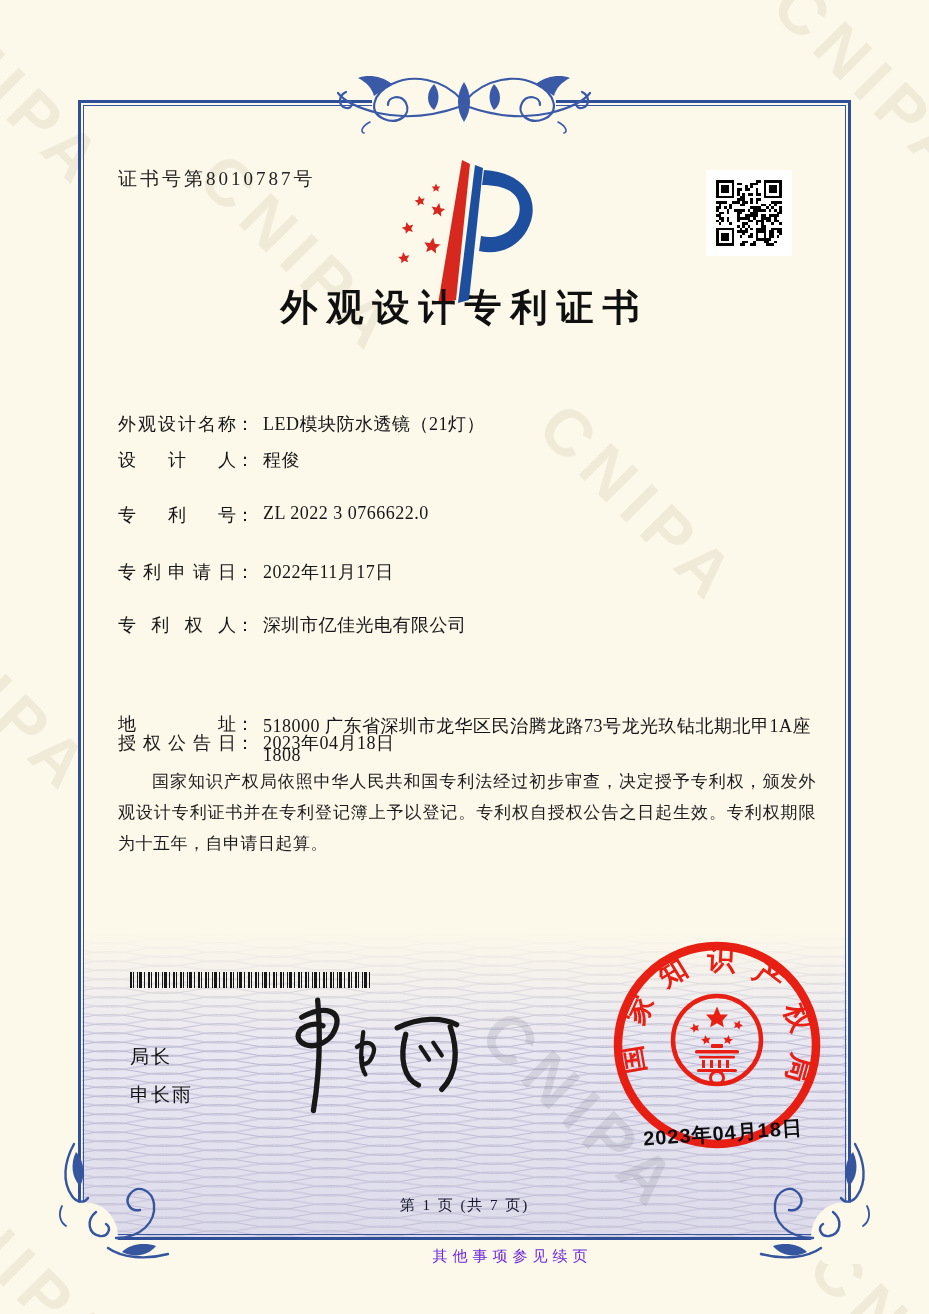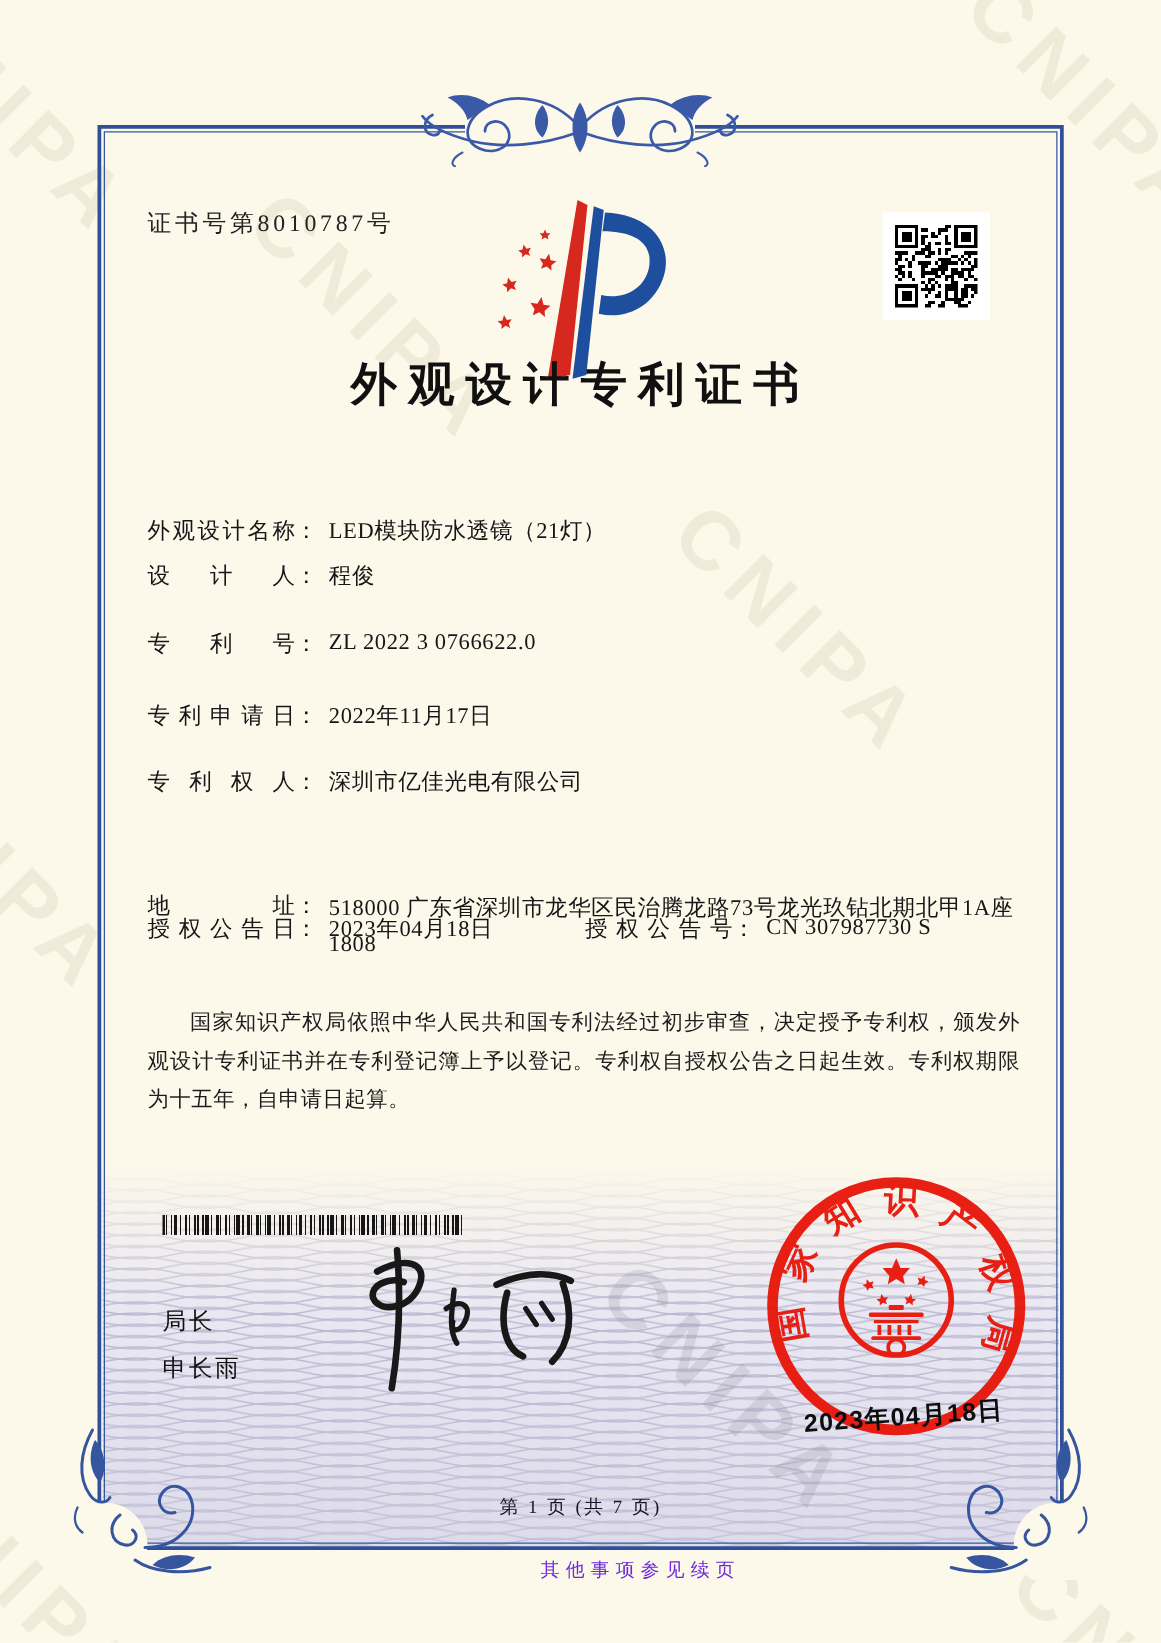--- a/index.html
+++ b/index.html
@@ -27,21 +27,21 @@
   
   .frow{position:absolute;left:118px;z-index:5;font-size:18px;color:#161616;width:730px;}
   .flabel{display:inline-block;width:118px;text-align:justify;text-align-last:justify;
       text-justify:inter-character;vertical-align:top;}
   .fcolon{display:inline-block;vertical-align:top;}
   .fvalue{display:inline-block;margin-left:9px;vertical-align:top;letter-spacing:0.5px;}
   .fvalue.wrap{width:578px;line-height:29px;}
   .fgroup2{position:absolute;left:350px;top:0;}
   
   .body-text{position:absolute;left:118px;top:766px;width:698px;z-index:5;
-      font-size:17px;line-height:31px;color:#1c1c1c;letter-spacing:0.5px;margin-top:36px;}
+      font-size:17px;line-height:31px;color:#1c1c1c;letter-spacing:0.5px;}
   .body-text p{margin:0 0 3px 0;text-indent:2em;text-align:justify;}
   
   .barcode{position:absolute;left:130px;top:972px;width:242px;height:16px;z-index:5;
     background:
       repeating-linear-gradient(90deg,
         #161616 0 2px,rgba(0,0,0,0) 2px 3px,
         #161616 3px 4px,rgba(0,0,0,0) 4px 7px,
         #161616 7px 8px,rgba(0,0,0,0) 8px 9px,
         #161616 9px 12px,rgba(0,0,0,0) 12px 14px,
         #161616 14px 15px,rgba(0,0,0,0) 15px 18px,
@@ -395,23 +395,20 @@
   <span class="flabel">专利申请日</span><span class="fcolon">：</span><span class="fvalue">2022年11月17日</span>
 </div>
 <div class="frow" style="top:613px;">
   <span class="flabel">专利权人</span><span class="fcolon">：</span><span class="fvalue">深圳市亿佳光电有限公司</span>
 </div>
 <div class="frow" style="top:666px;margin-top:46px;">
   <span class="flabel">地址</span><span class="fcolon">：</span><span class="fvalue wrap">518000 广东省深圳市龙华区民治腾龙路73号龙光玖钻北期北甲1A座1808</span>
 </div>
 <div class="frow" style="top:731px;">
   <span class="flabel">授权公告日</span><span class="fcolon">：</span><span class="fvalue">2023年04月18日</span>
-  <span class="fgroup2">
-    <span class="flabel">授权公告号</span><span class="fcolon">：</span><span class="fvalue">CN 307987730 S</span>
-  </span>
 </div>
 
 <div class="body-text">
   <p>国家知识产权局依照中华人民共和国专利法经过初步审查，决定授予专利权，颁发外观设计专利证书并在专利登记簿上予以登记。专利权自授权公告之日起生效。专利权期限为十五年，自申请日起算。</p>
 </div>
 
 <div class="barcode"></div>
 
 <div class="sig-title">局长</div>
 <div class="sig-name">申长雨</div>

